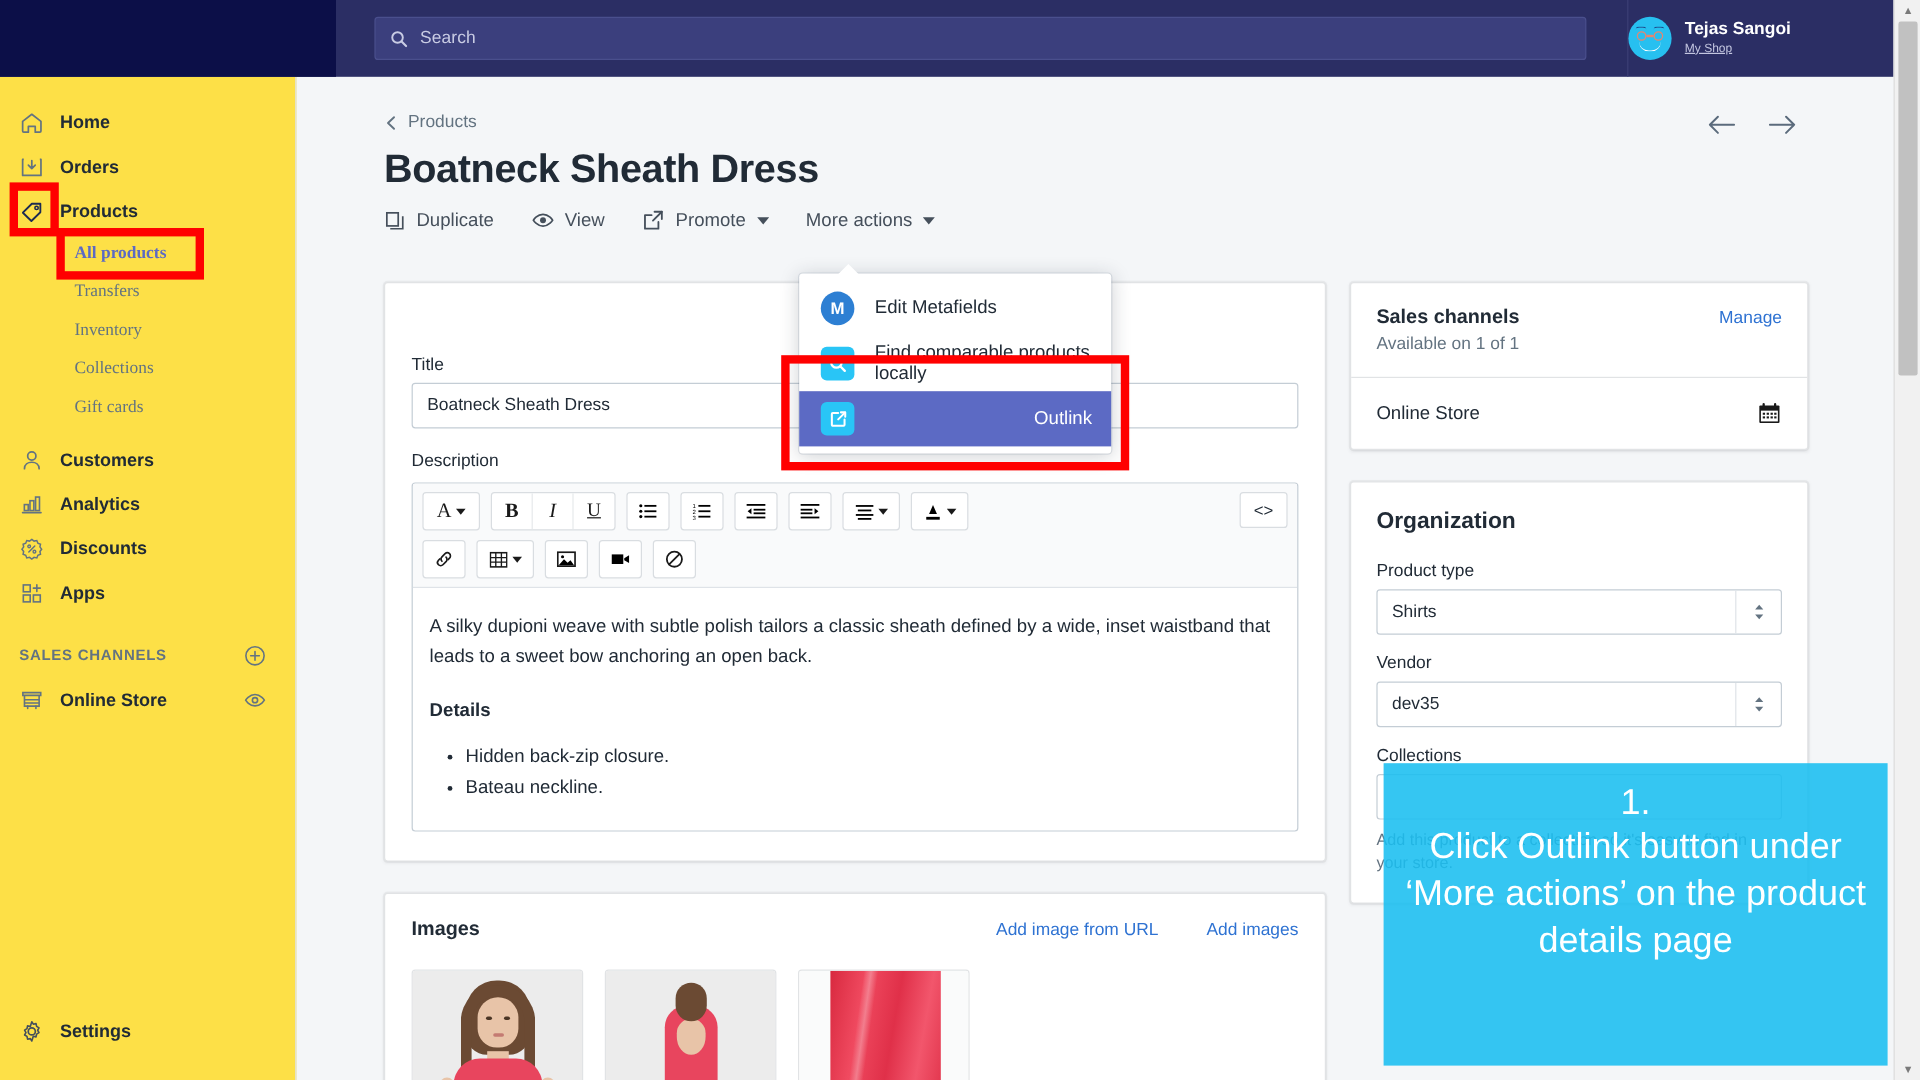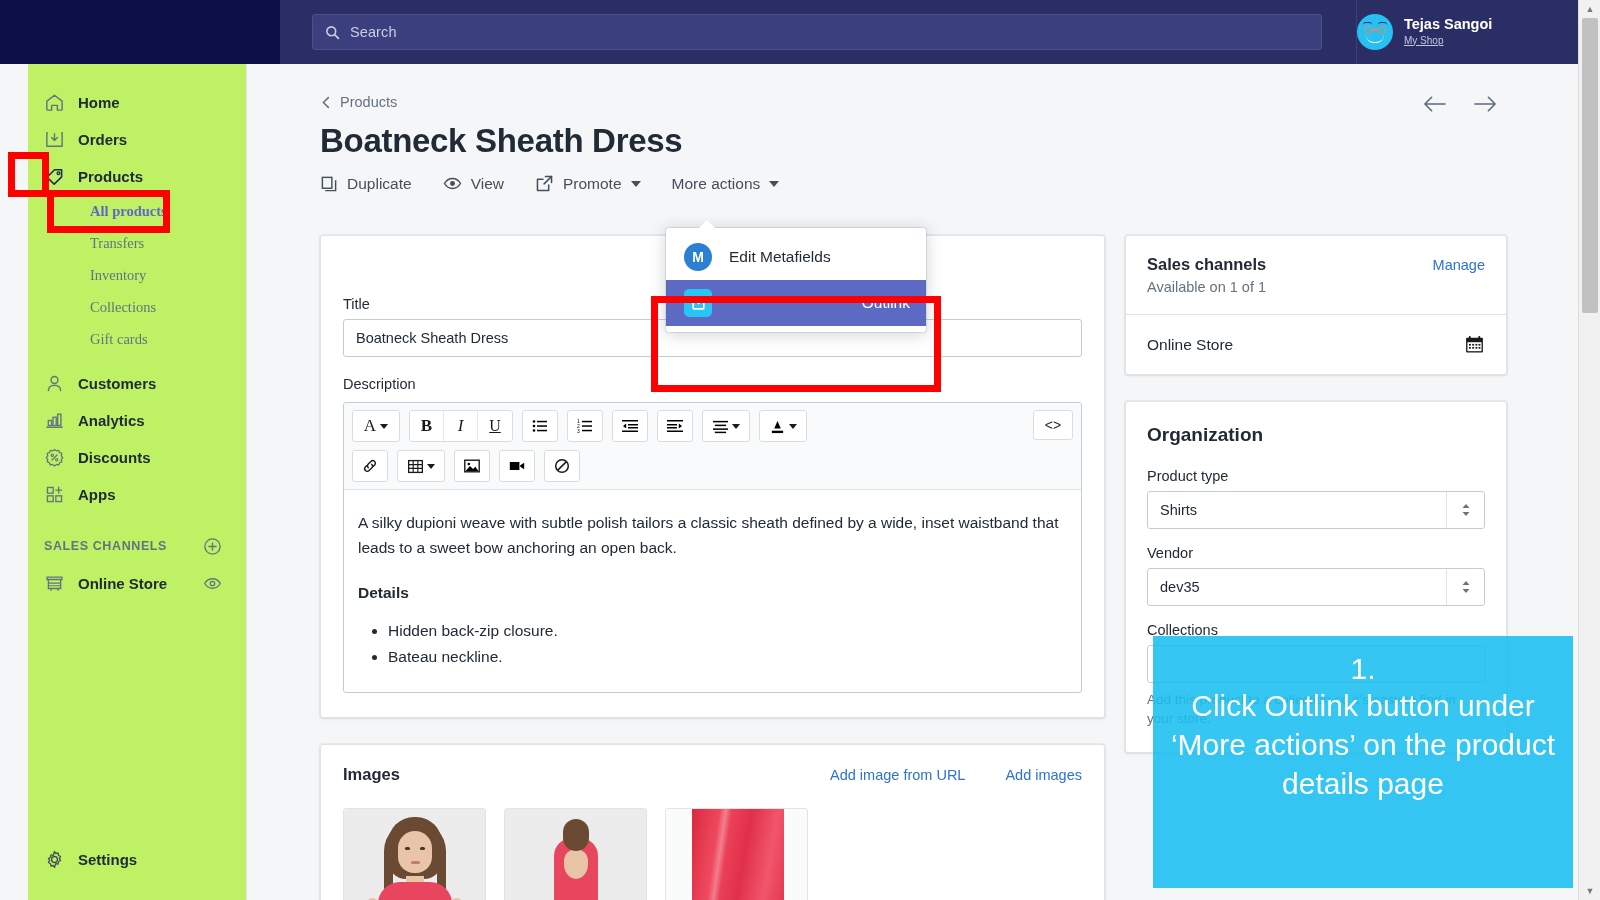--- a/index.html
+++ b/index.html
@@ -38,22 +38,22 @@
   .avatar .eye.l { left:7px; } .avatar .eye.r { right:7px; }
   .avatar .bridge { position:absolute; top:15px; left:15px; width:6px; height:1.6px; background:#e8856f; }
   .avatar .brow { position:absolute; top:8px; width:9px; height:3px; border-top:1.6px solid #1c2a6e; border-radius:4px 4px 0 0; }
   .avatar .brow.l { left:6px; } .avatar .brow.r { right:6px; }
   .avatar .smile { position:absolute; bottom:7px; left:9px; width:18px; height:8px; border-bottom:1.8px solid #fff; border-radius:0 0 14px 14px; }
   .user-name { color:#fff; font-size:14.5px; font-weight:bold; line-height:17px; }
   .user-shop { color:#c3c6e0; font-size:10px; line-height:16px;text-decoration:underline; }
 
   
   .sidebar {
-    position:absolute; top:64px; left:0; width:219px; height:836px;
-    background:#bef264; border-right:1px solid #dfe3e8; z-index:30;margin-left:28px;
+    position:absolute; top:64px; left:0; width:247px; height:836px;
+    background:#fde047; border-right:1px solid #dfe3e8; z-index:30;
   }
   .nav-item {
     display:flex; align-items:center; height:37px; padding-left:16px; cursor:pointer;
   }
   .nav-item .ico { width:34px; flex:none; display:flex; align-items:center; color:#637381; }
   .nav-item .lbl { font-size:15px; font-weight:bold; color:#212b36; }
   .sub-item {
     display:flex; align-items:center; height:32px; padding-left:62px; cursor:pointer;
     font-size:14.5px; color:#637381;font-family:Liberation Serif, serif;
   }
@@ -696,20 +696,29 @@
         </div>
       </div>
     </div>
   </div>
 
   <div class="dropdown">
     <div class="dd-item">
       <span class="dico" style="background:#2d7fd3">M</span>
       <span class="dlbl">Edit Metafields</span>
     </div>
+    <div class="dd-item">
+      <span class="dd-sq">
+        <svg width="16" height="16" viewBox="0 0 16 16">
+            <circle cx="7" cy="7" r="4.4" fill="none" stroke="#fff" stroke-width="1.8"></circle>
+            <line x1="10.4" y1="10.4" x2="14" y2="14" stroke="#fff" stroke-width="2" stroke-linecap="round"></line>
+          </svg>
+      </span>
+      <span class="dlbl">Find comparable products locally</span>
+    </div>
     <div class="dd-item selected">
       <span class="dd-sq">
         <svg width="17" height="17" viewBox="0 0 18 18">
             <path d="M9 3.4H4.2A.8.8 0 0 0 3.4 4.2v9.6a.8.8 0 0 0 .8.8h9.6a.8.8 0 0 0 .8-.8V9" fill="none" stroke="#fff" stroke-width="1.8" stroke-linecap="round" stroke-linejoin="round"></path>
             <path d="M11.4 2.8h3.8v3.8" fill="none" stroke="#fff" stroke-width="1.8" stroke-linecap="round" stroke-linejoin="round"></path>
             <path d="m15 3-6 6" stroke="#fff" stroke-width="1.8" stroke-linecap="round"></path>
           </svg>
       </span>
       <span class="dlbl">Outlink</span>
     </div>

